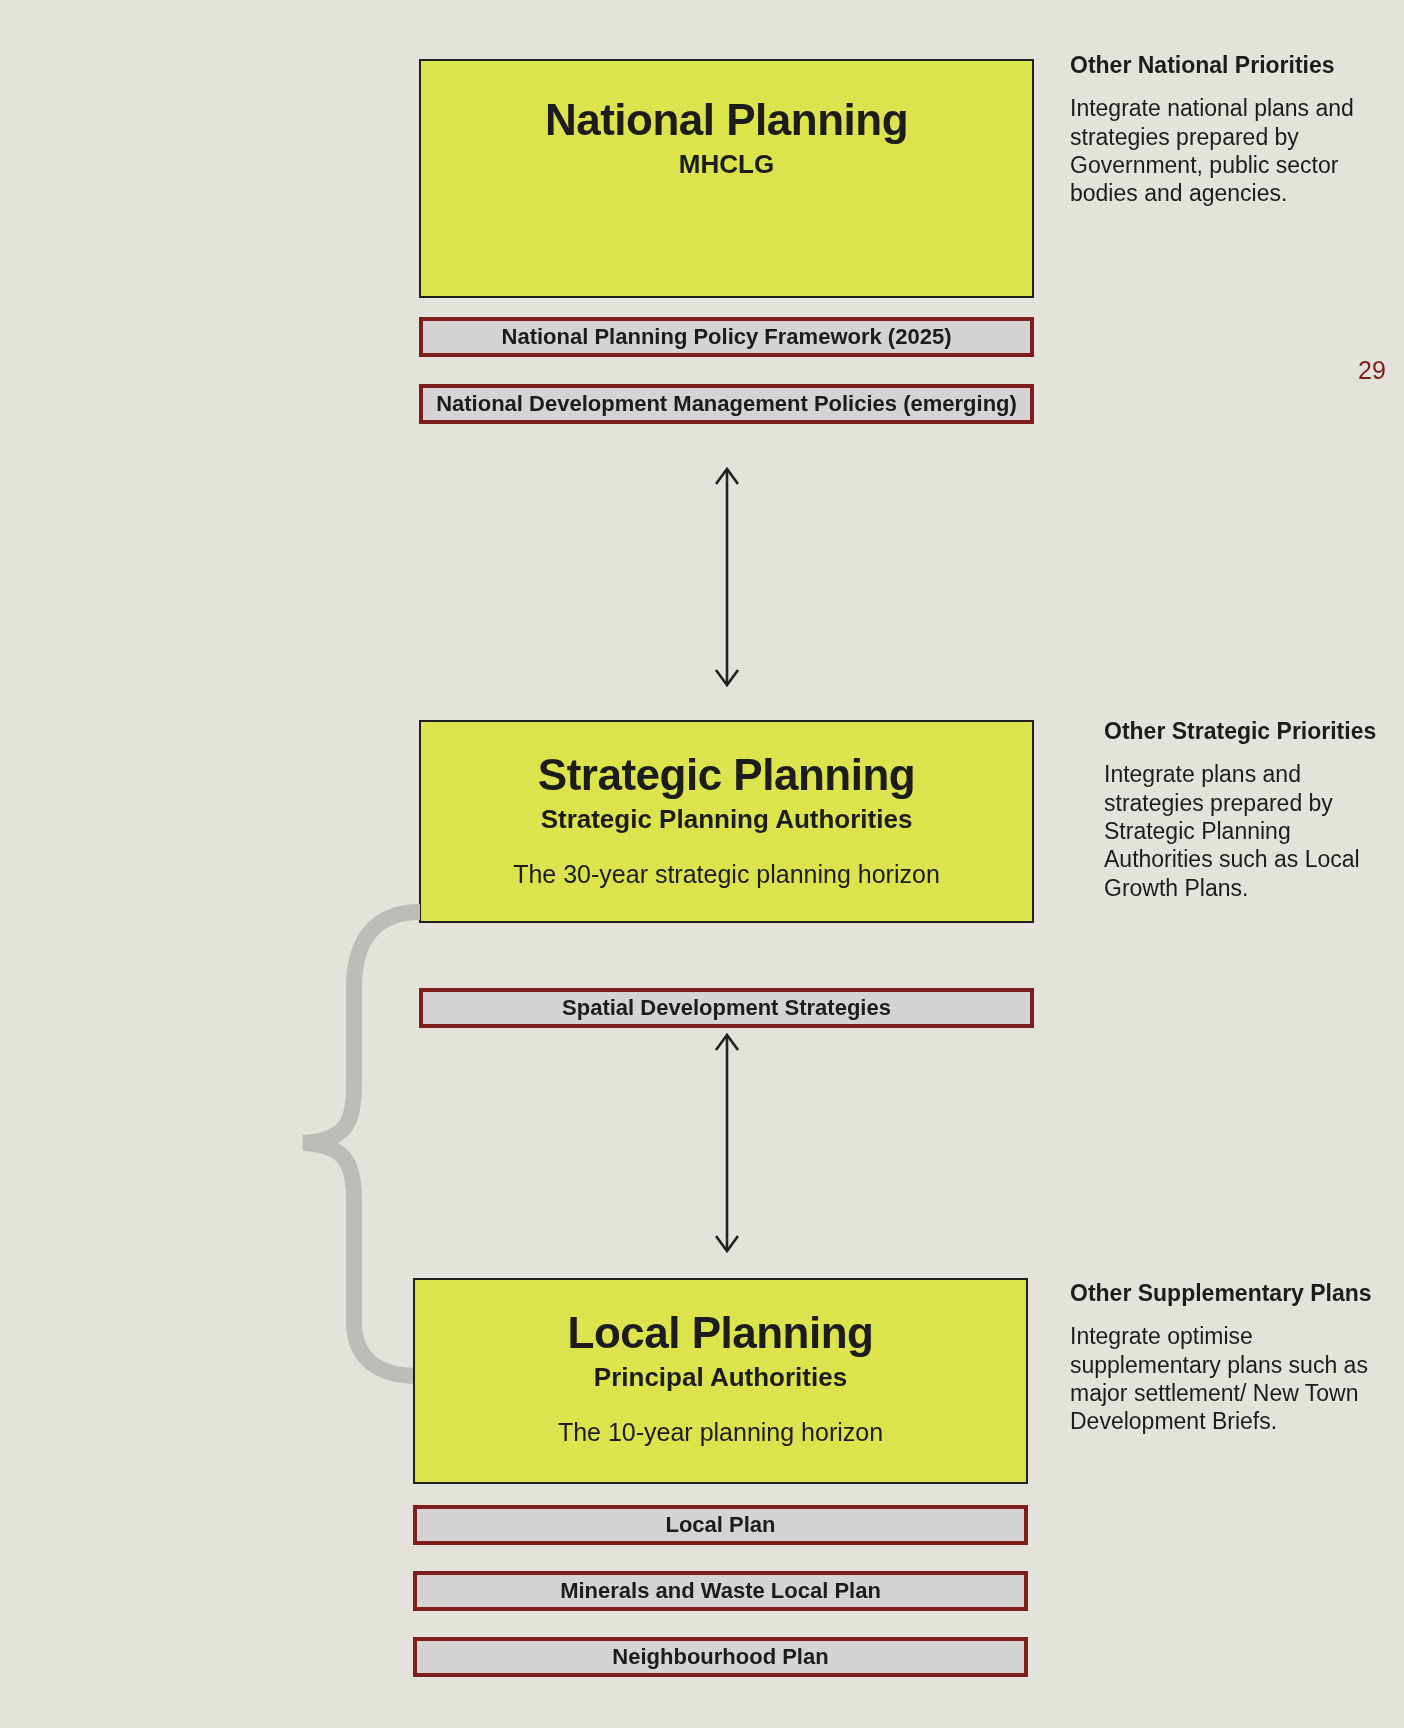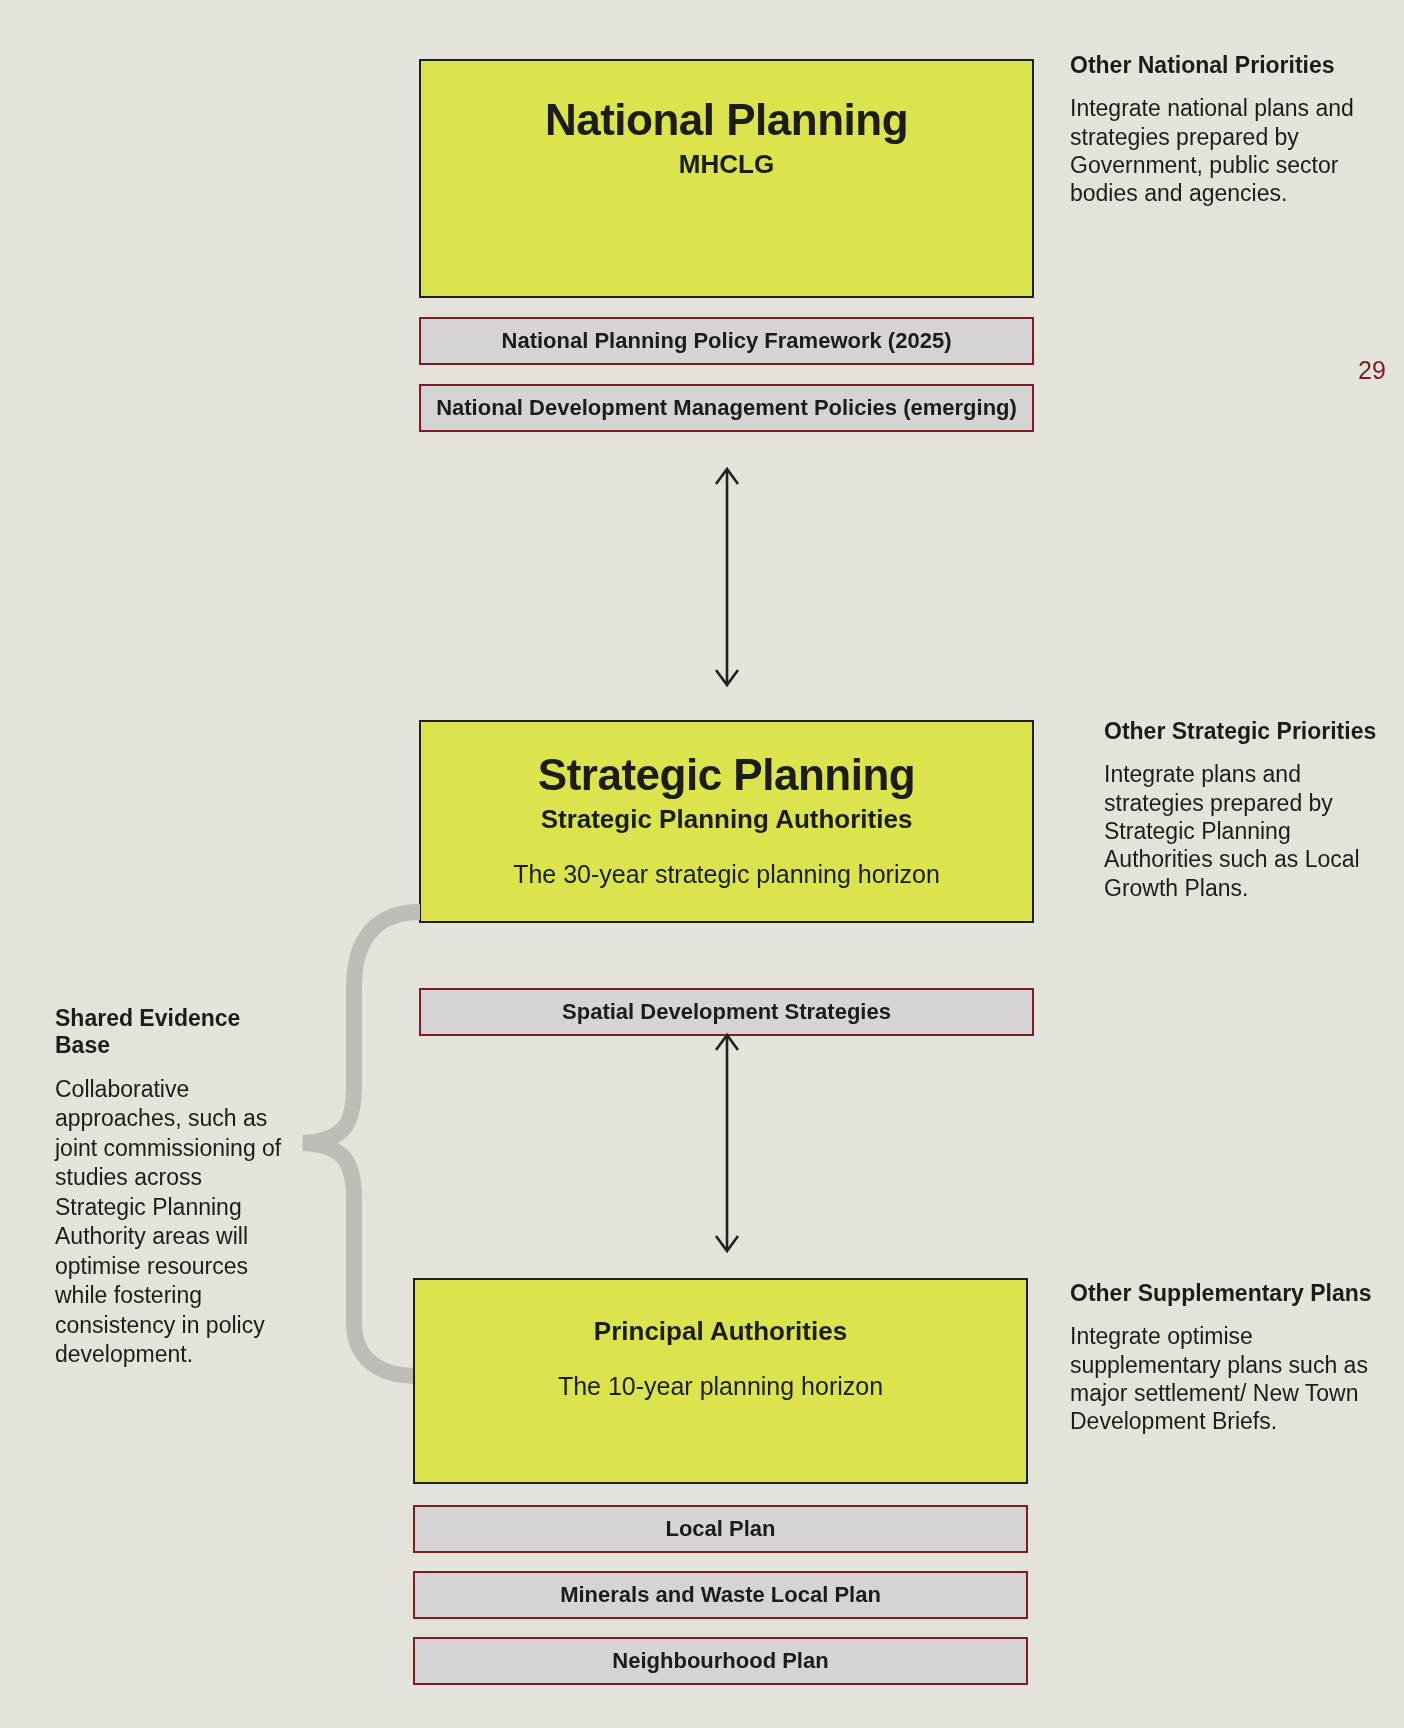--- a/index.html
+++ b/index.html
@@ -42,23 +42,23 @@
   .level-desc {
     font-size: 25px;
     line-height: 1.25;
     margin-top: 30px;
     max-width: 560px;
   }
 
   .plan-bar {
     position: absolute;
     width: 615px;
-    height: 48px;
+    height: 40px;
     background: #d5d3d4;
-    border: 2px solid #7f1d1d;
+    border: 4px solid #7f1d1d;
     box-sizing: border-box;
     display: flex;
     align-items: center;
     justify-content: center;
     font-weight: bold;
     font-size: 22px;
     text-align: center;
   }
 
   .side-note {
@@ -148,20 +148,21 @@
     <path d="M 420 912
              C 378 912 354 937 354 987
              L 354 1086
              C 354 1122 346 1141 303 1143
              C 346 1145 354 1164 354 1200
              L 354 1322
              C 354 1358 378 1376 418 1376" fill="none" stroke="#bdbcb7" stroke-width="16" stroke-linecap="butt"></path>
   </svg>
 
   <div class="level-box" style="left:413px; top:1278px; height:206px; padding-top:30px;">
+    <div class="level-title">Local Planning</div>
     <div class="level-subtitle">Principal Authorities</div>
     <div class="level-desc" style="margin-top:24px;">The 10-year planning horizon</div>
   </div>
 
   <div class="plan-bar" style="left:413px; top:1505px;">Local Plan</div>
   <div class="plan-bar" style="left:413px; top:1571px;">Minerals and Waste Local Plan</div>
   <div class="plan-bar" style="left:413px; top:1637px;">Neighbourhood Plan</div>
 
   <div class="side-note" style="left:1070px; top:52px;">
     <h3>Other National Priorities</h3>
@@ -171,20 +172,16 @@
   <div class="side-note" style="left:1104px; top:718px; width:280px;">
     <h3>Other Strategic Priorities</h3>
     <p>Integrate plans and strategies prepared by Strategic Planning Authorities such as Local Growth Plans.</p>
   </div>
 
   <div class="side-note" style="left:1070px; top:1280px;">
     <h3>Other Supplementary Plans</h3>
     <p>Integrate optimise supplementary plans such as major settlement/ New Town Development Briefs.</p>
   </div>
 
-  <div class="left-note" style="left:55px; top:1005px;">
-    <h3>Shared Evidence Base</h3>
-    <p>Collaborative approaches, such as joint commissioning of studies across Strategic Planning Authority areas will optimise resources while fostering consistency in policy development.</p>
-  </div>
 
   <div class="page-number" style="left:1358px; top:356px;">29</div>
 
 </div>
 
 </body></html>

